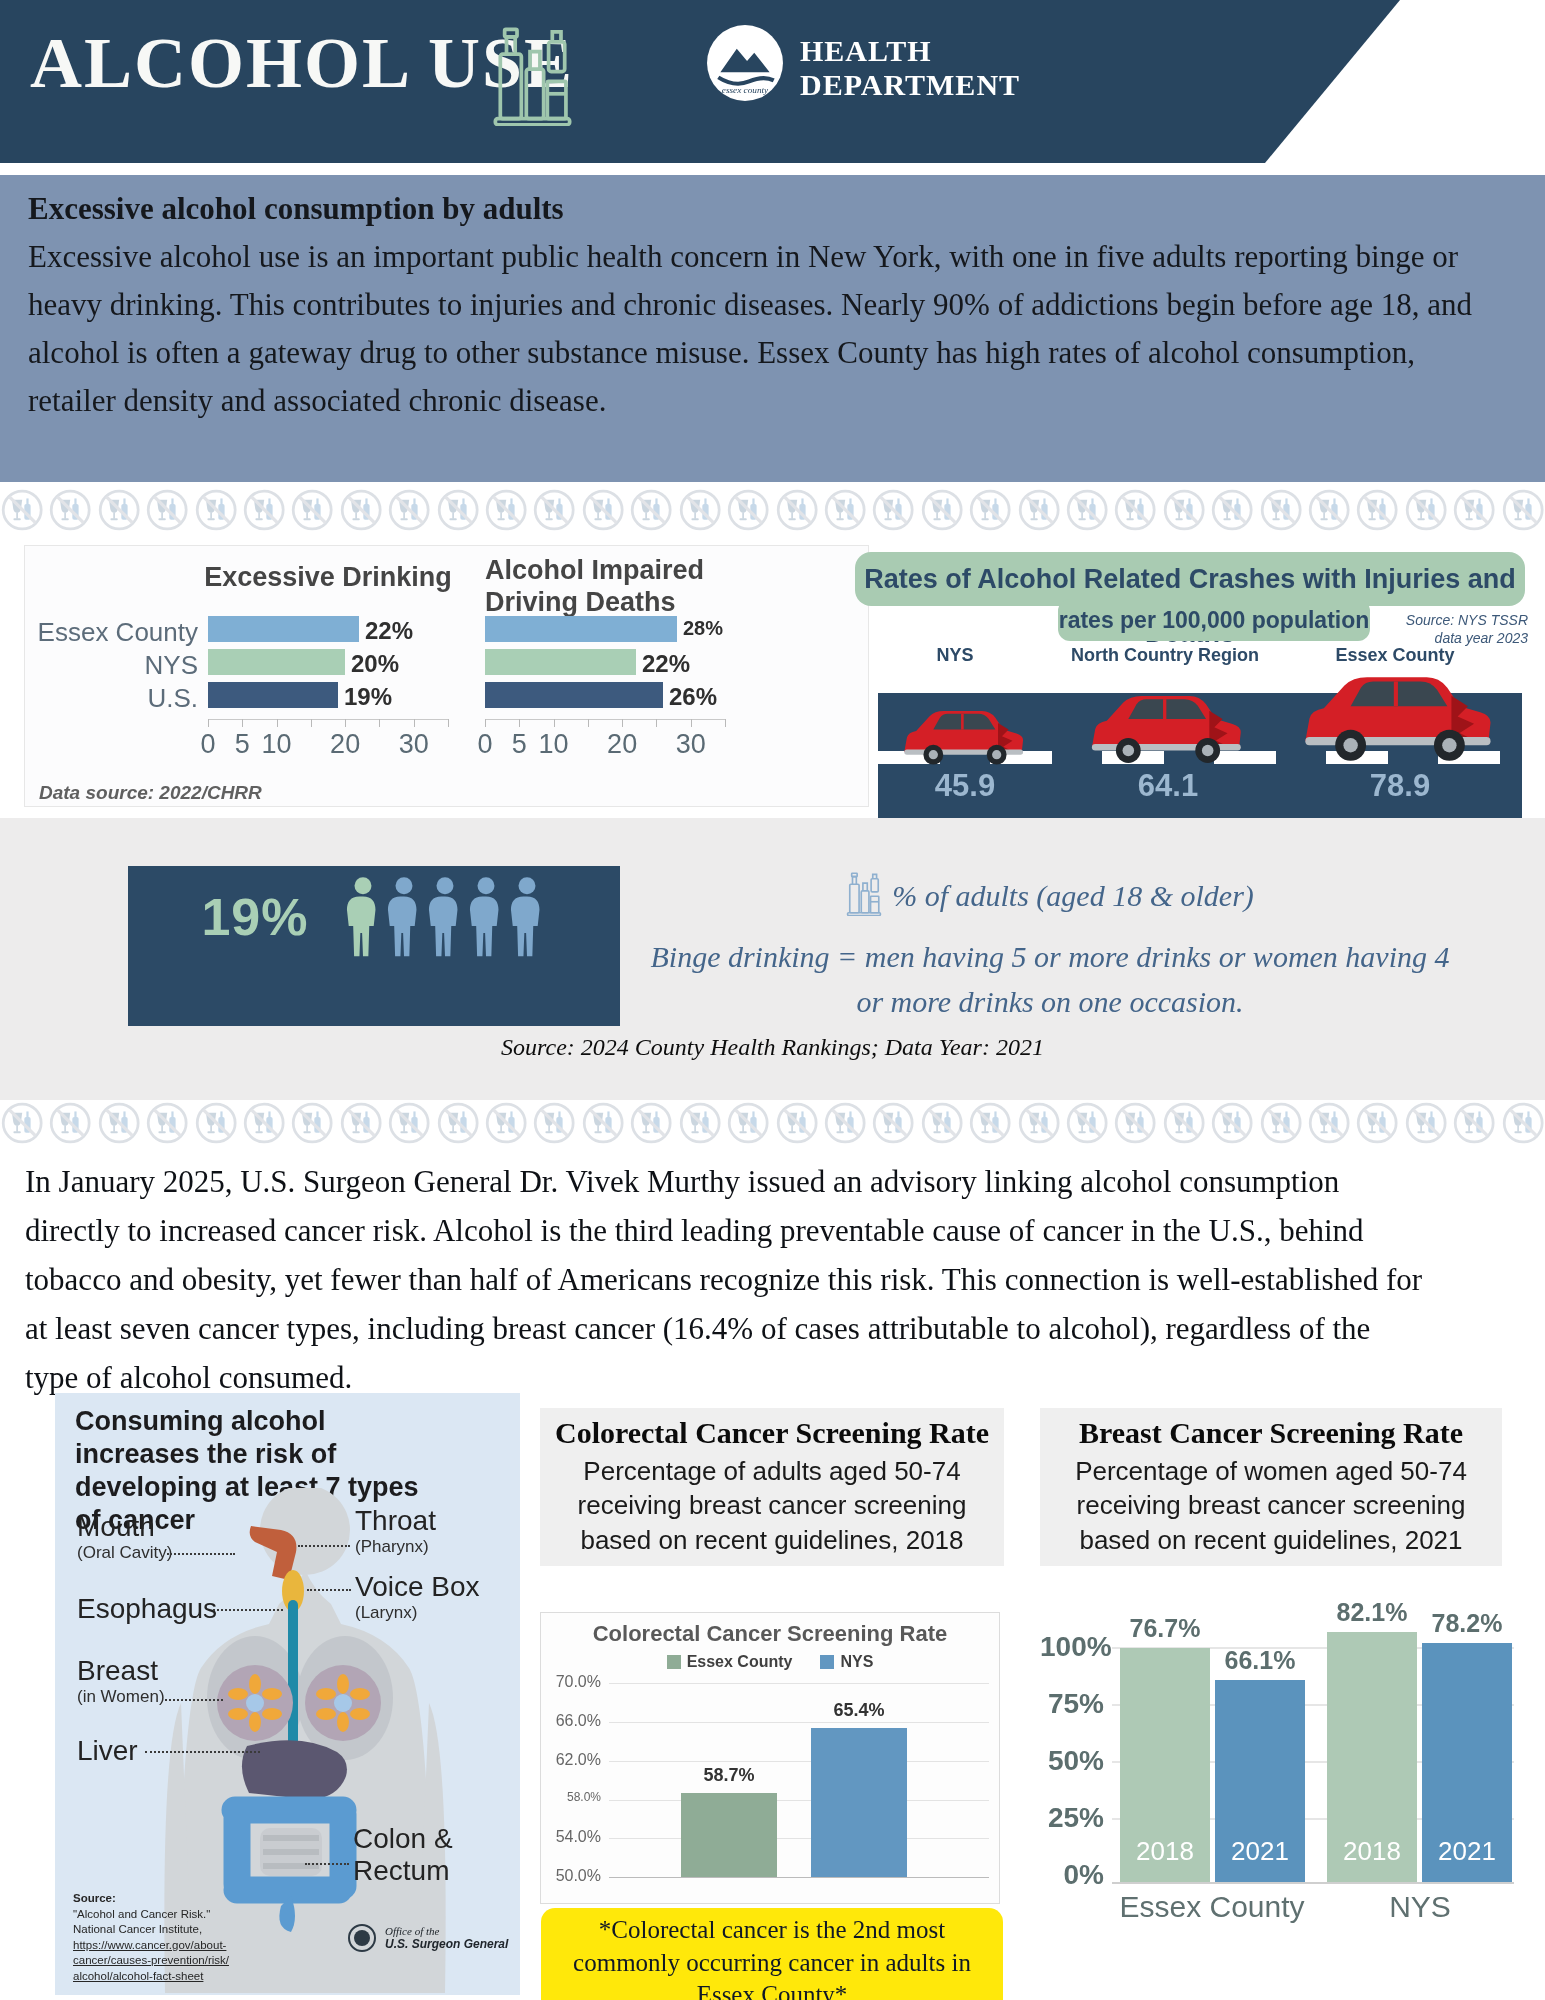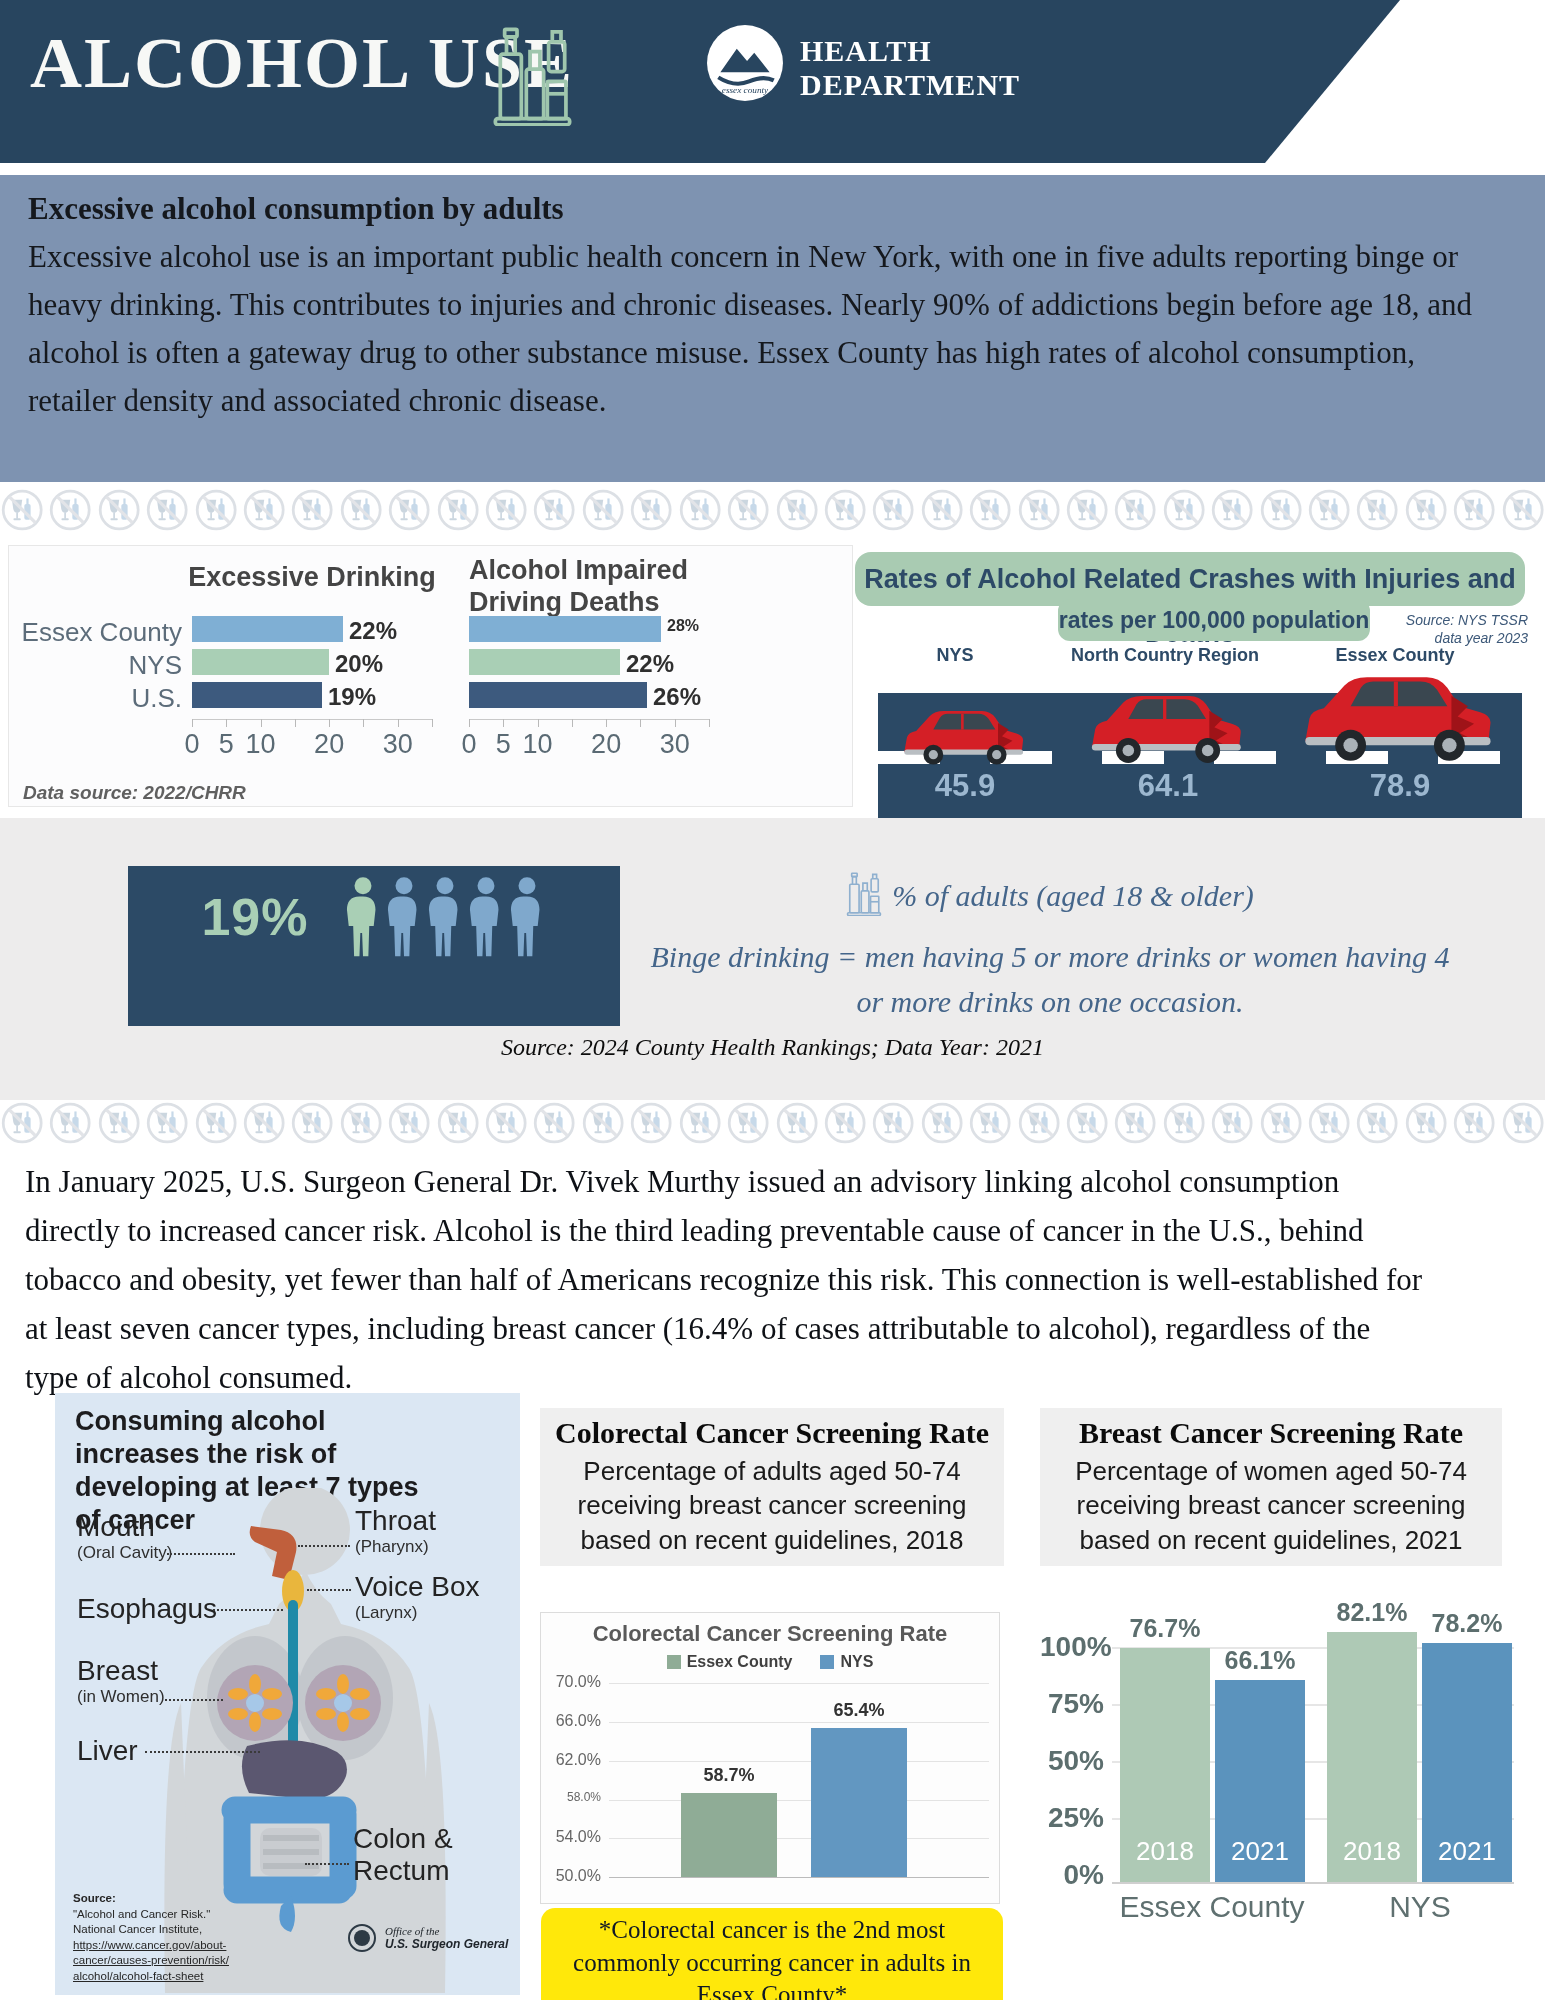--- a/index.html
+++ b/index.html
@@ -19,21 +19,21 @@
   
   .intro{position:absolute;top:175px;left:0;width:1545px;height:307px;background:#7e93b1;
     box-sizing:border-box;padding:16px 60px 0 28px;color:#15181d;}
   .intro-heading{font-family:"Liberation Serif",serif;font-weight:bold;font-size:31px;margin-bottom:6px;}
   .intro-body{font-family:"Liberation Serif",serif;font-size:31px;line-height:1.55;}
 
   .icon-strip{position:absolute;left:0;width:1545px;height:50px;display:flex;gap:4px;
     justify-content:center;overflow:hidden;opacity:.85;}
 
   
-  .charts-card{position:absolute;top:545px;left:8px;width:845px;height:262px;background:#fcfcfd;
+  .charts-card{position:absolute;top:545px;left:24px;width:845px;height:262px;background:#fcfcfd;
     border:1px solid #e7e7e7;box-sizing:border-box;}
   .hchart{position:absolute;top:0;height:250px;}
   .chart-source-note{position:absolute;left:14px;top:236px;font-size:19px;font-style:italic;
     font-weight:bold;color:#606060;}
 
   
   .crash-pill{position:absolute;top:552px;left:855px;width:670px;height:54px;background:#a9cbb2;
     border-radius:16px;color:#2d4a67;font-weight:bold;font-size:27px;text-align:center;line-height:54px;}
   .crash-subpill{position:absolute;top:599px;left:1058px;width:312px;height:42px;background:#a9cbb2;
     border-radius:12px;color:#2d4a67;font-weight:bold;font-size:23px;text-align:center;line-height:42px;}
@@ -442,21 +442,21 @@
         <div style="position:absolute;top:173px;left:415px;width:1px;height:8px;background:#b9b9b9;"></div>
         <div style="position:absolute;top:183px;left:155px;width:40px;text-align:center;font-size:27px;color:#5a6a74;">0</div>
         <div style="position:absolute;top:183px;left:189.28571428571428px;width:40px;text-align:center;font-size:27px;color:#5a6a74;">5</div>
         <div style="position:absolute;top:183px;left:223.57142857142856px;width:40px;text-align:center;font-size:27px;color:#5a6a74;">10</div>
         <div style="position:absolute;top:183px;left:292.1428571428571px;width:40px;text-align:center;font-size:27px;color:#5a6a74;">20</div>
         <div style="position:absolute;top:183px;left:360.71428571428567px;width:40px;text-align:center;font-size:27px;color:#5a6a74;">30</div>
       </div>
     <div class="hchart" id="chart-impaired" style="left:455px;width:385px;">
         <div class="bar-title" style="position:absolute;top:8px;left:5px;width:300px;line-height:1.2;">Alcohol Impaired Driving Deaths</div>
         <div style="position:absolute;top:70px;left:5px;width:192px;height:26px;background:#7fafd4;"></div>
-        <div style="position:absolute;top:71px;left:203px;font-size:16px;font-weight:bold;color:#2f2f2f;">28%</div>
+        <div style="position:absolute;top:71px;left:203px;font-size:20px;font-weight:bold;color:#2f2f2f;">28%</div>
         <div style="position:absolute;top:103px;left:5px;width:151px;height:26px;background:#a9cfb5;"></div>
         <div style="position:absolute;top:104px;left:162px;font-size:24px;font-weight:bold;color:#2f2f2f;">22%</div>
         <div style="position:absolute;top:136px;left:5px;width:178px;height:26px;background:#3d5a7e;"></div>
         <div style="position:absolute;top:137px;left:189px;font-size:24px;font-weight:bold;color:#2f2f2f;">26%</div>
         <div style="position:absolute;top:173px;left:5px;width:240px;border-top:1px solid #c9c9c9;"></div>
         <div style="position:absolute;top:173px;left:5px;width:1px;height:8px;background:#b9b9b9;"></div>
         <div style="position:absolute;top:173px;left:39.285714285714285px;width:1px;height:8px;background:#b9b9b9;"></div>
         <div style="position:absolute;top:173px;left:73.57142857142857px;width:1px;height:8px;background:#b9b9b9;"></div>
         <div style="position:absolute;top:173px;left:107.85714285714285px;width:1px;height:8px;background:#b9b9b9;"></div>
         <div style="position:absolute;top:173px;left:142.14285714285714px;width:1px;height:8px;background:#b9b9b9;"></div>

